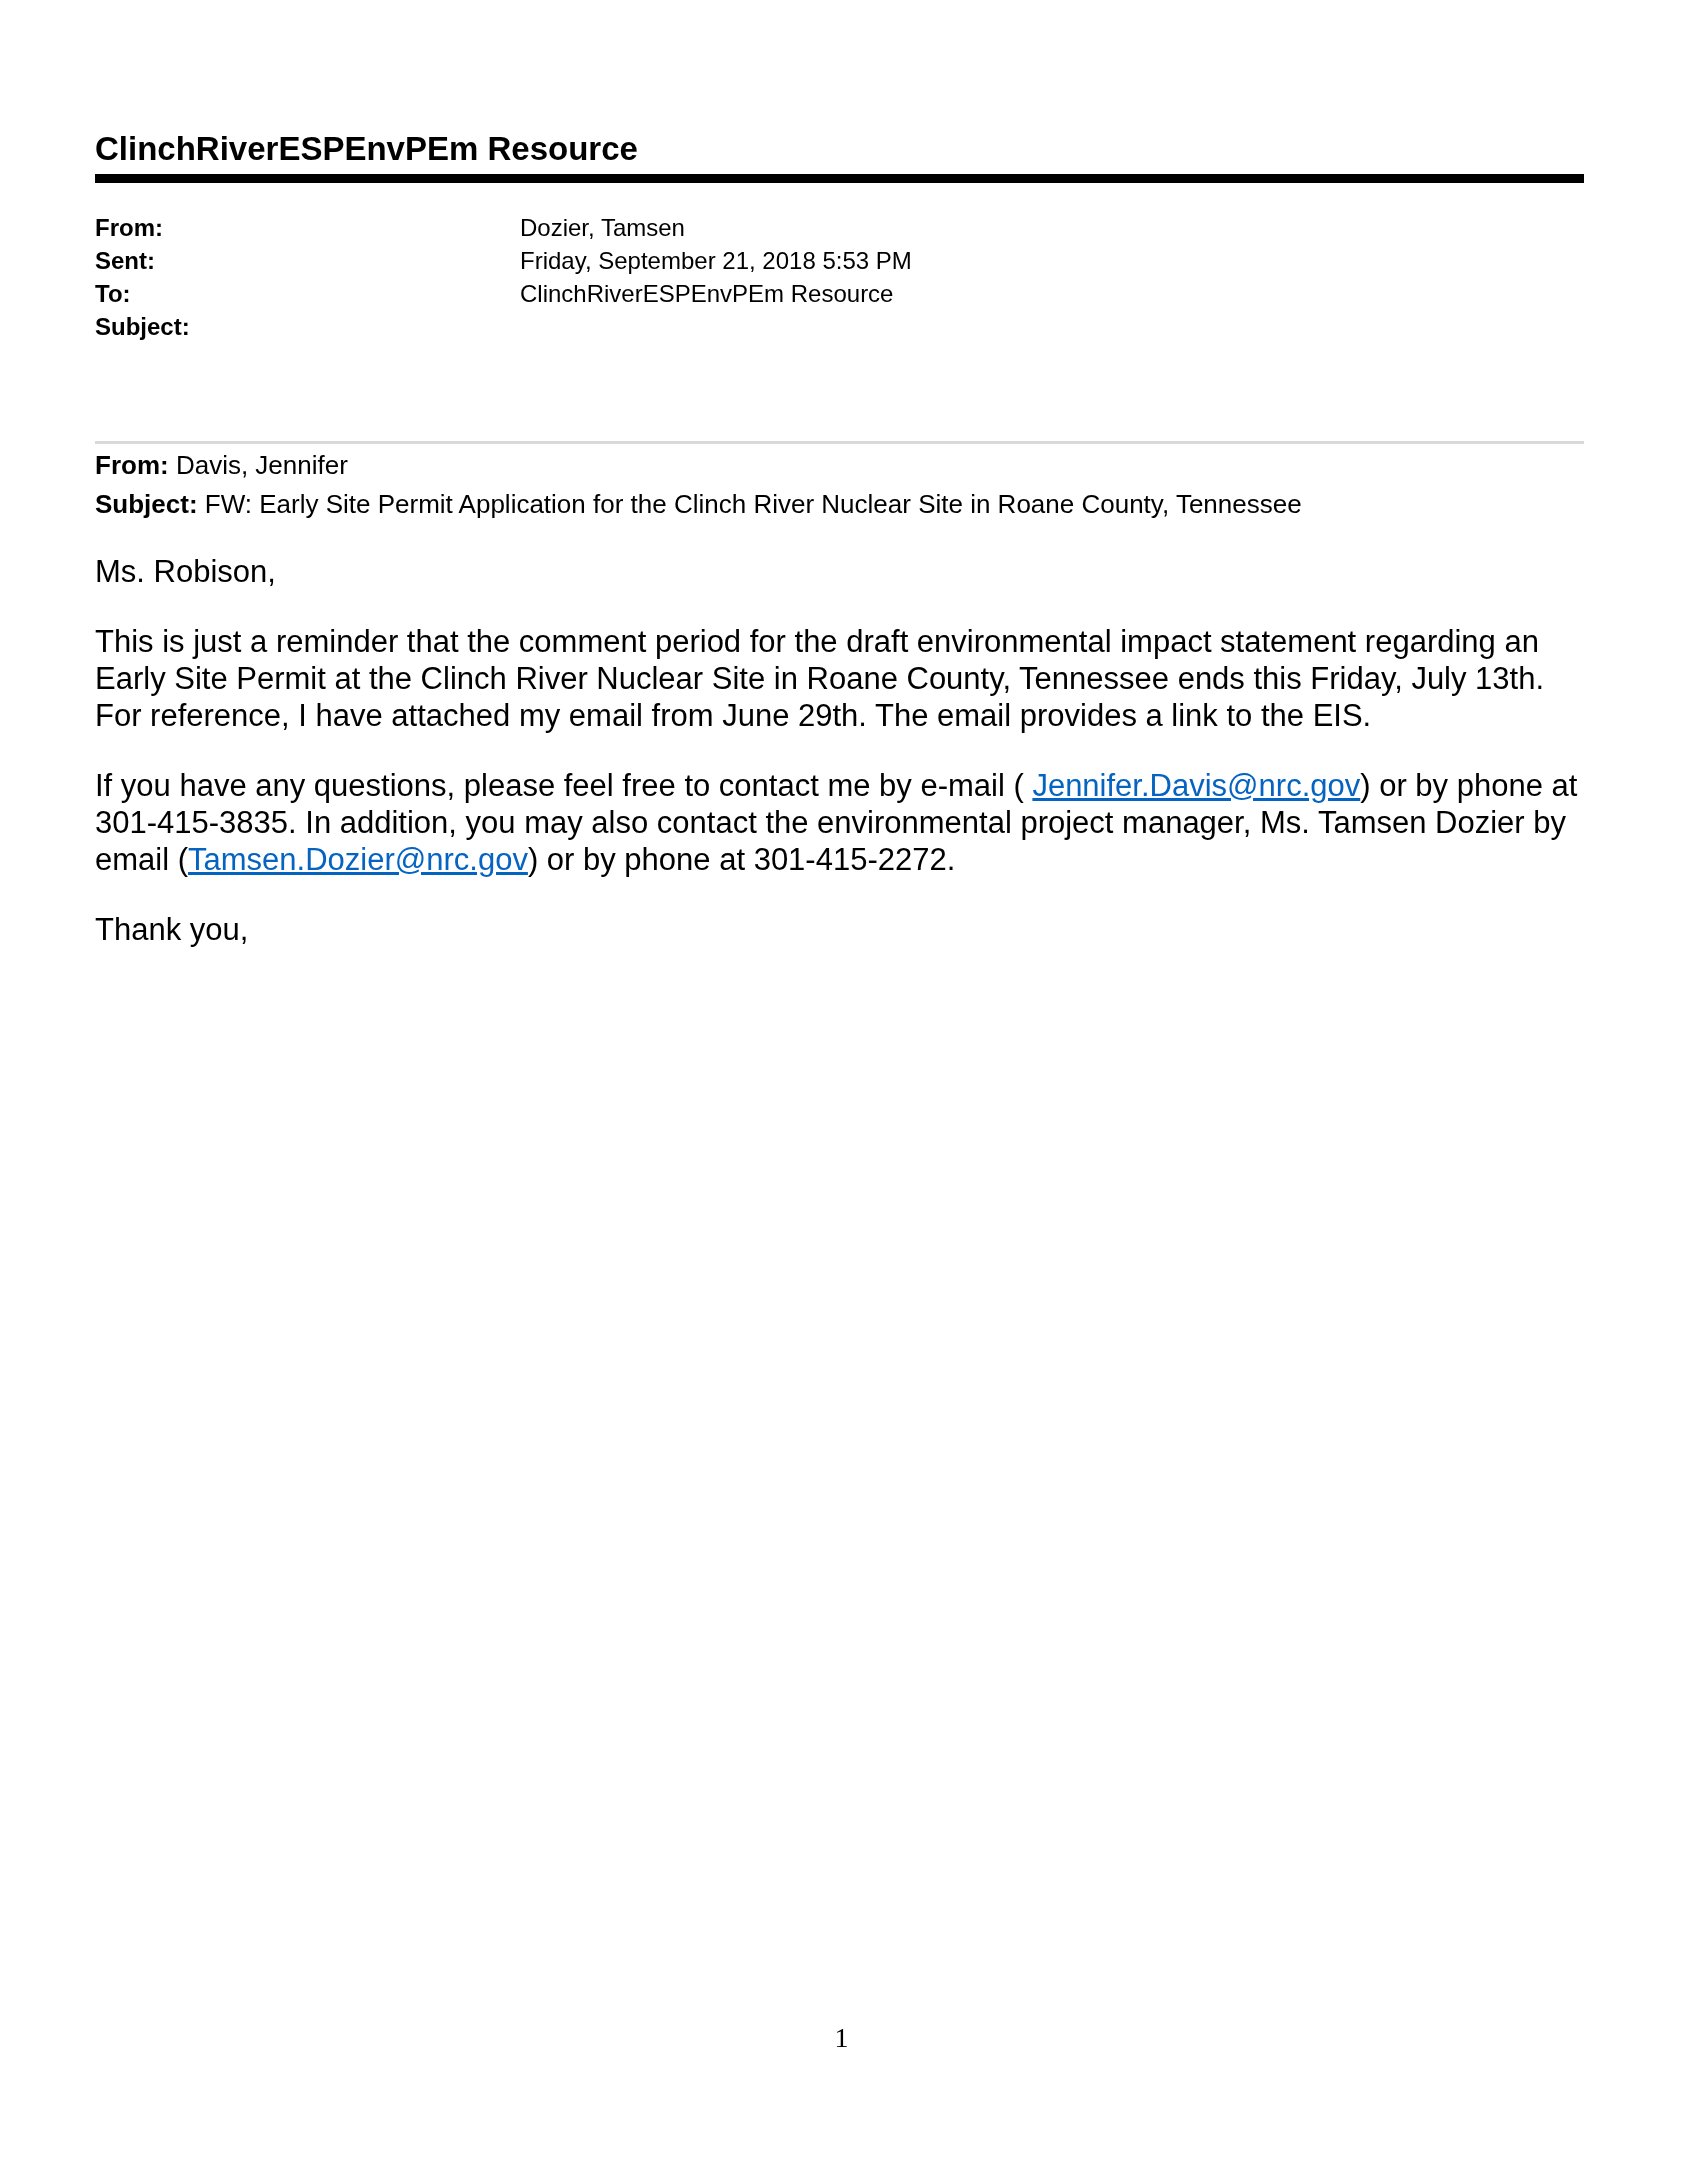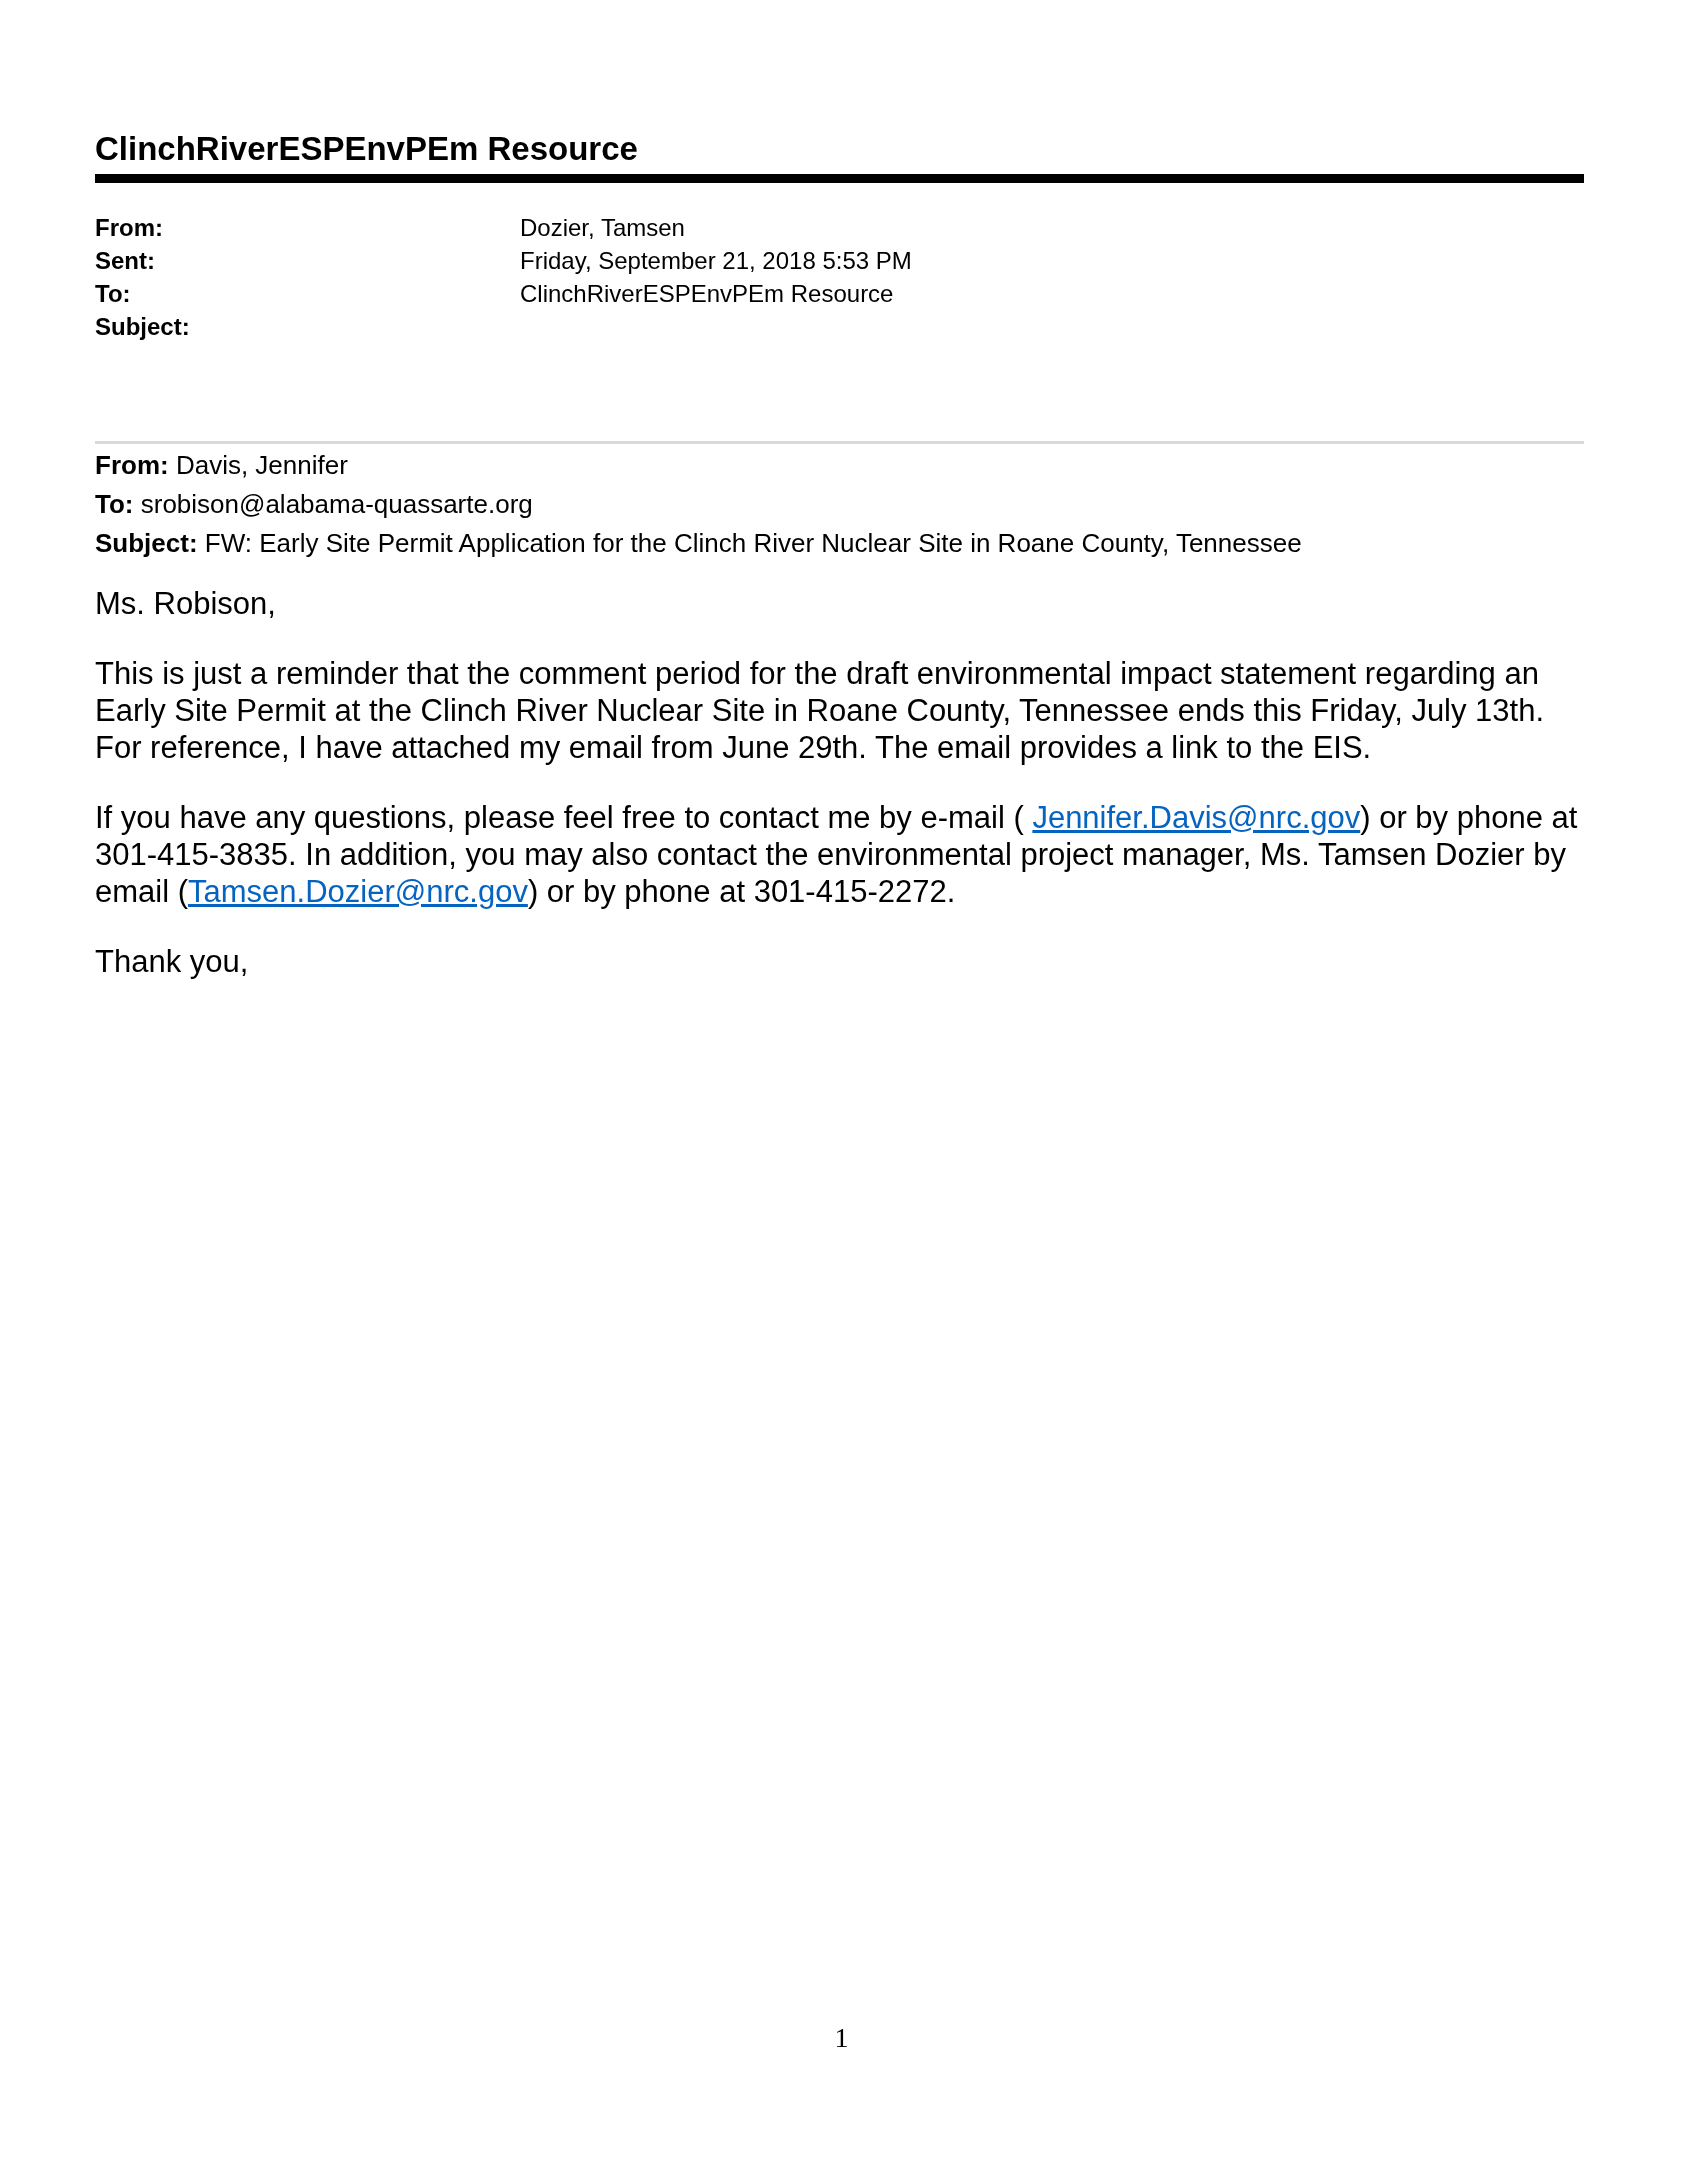--- a/index.html
+++ b/index.html
@@ -52,21 +52,21 @@
     background:var(--divider);
     margin-top:98px;
   }
   .inner-meta{
     margin-top:2px;
     font-size:26px;
     line-height:39px;
   }
   .inner-meta .meta-label{font-weight:bold;}
   .email-body{
-    margin-top:22px;
+    margin-top:29px;
     font-size:31px;
     line-height:37px;
   }
   .email-body p{margin:0 0 33px 0;}
   a.email-link{
     color:var(--link);
     text-decoration:underline;
     cursor:pointer;
   }
   .footer{
@@ -105,21 +105,20 @@
         </div>
         <div class="meta-row">
           <span class="meta-label">Subject:</span>
         </div>
       </div>
 
     <div class="divider"></div>
 
     <div class="inner-meta">
         <div class="meta-row"><span class="meta-label">From:</span><span class="meta-value"> Davis, Jennifer</span></div>
-        <div class="meta-row"><span class="meta-label">To:</span><span class="meta-value"> srobison@alabama-quassarte.org</span></div>
         <div class="meta-row"><span class="meta-label">Subject:</span><span class="meta-value"> FW: Early Site Permit Application for the Clinch River Nuclear Site in Roane County, Tennessee</span></div>
       </div>
 
     <div class="email-body">
       <p>Ms. Robison,</p>
       <p>This is just a reminder that the comment period for the draft environmental impact statement regarding an Early Site Permit at the Clinch River Nuclear Site in Roane County, Tennessee ends this Friday, July 13th. For reference, I have attached my email from June 29th. The email provides a link to the EIS.</p>
       <p>If you have any questions, please feel free to contact me by e-mail ( <a class="email-link" href="#">Jennifer.Davis@nrc.gov</a>) or by phone at 301-415-3835. In addition, you may also contact the environmental project manager, Ms. Tamsen Dozier by email (<a class="email-link" href="#">Tamsen.Dozier@nrc.gov</a>) or by phone at 301-415-2272.</p>
       <p>Thank you,</p>
     </div>
   </div>

